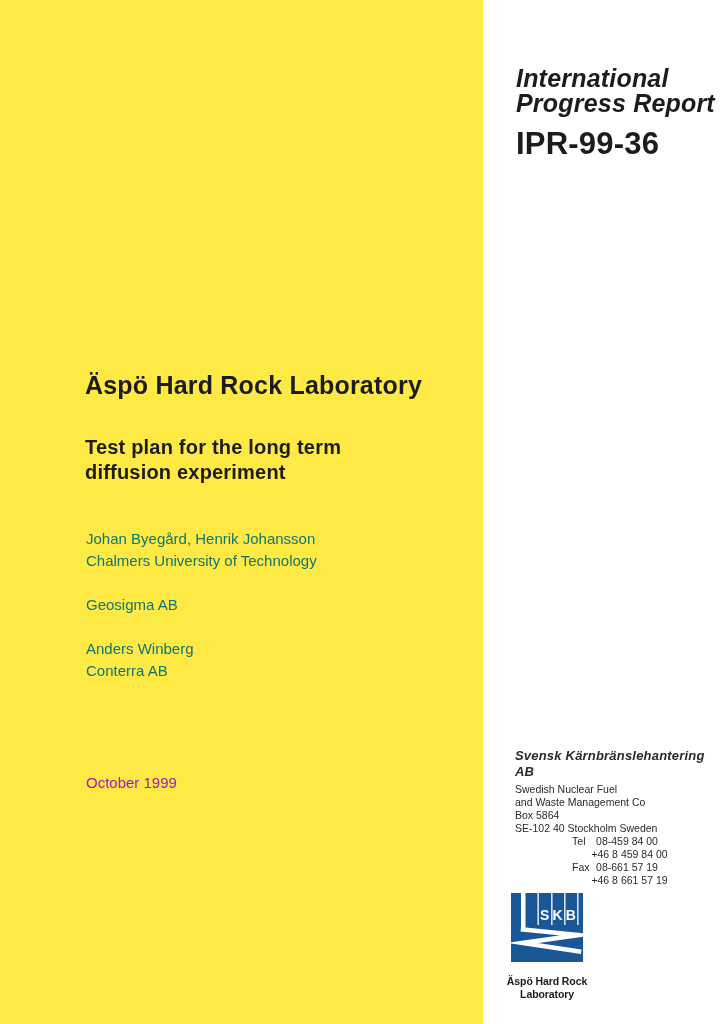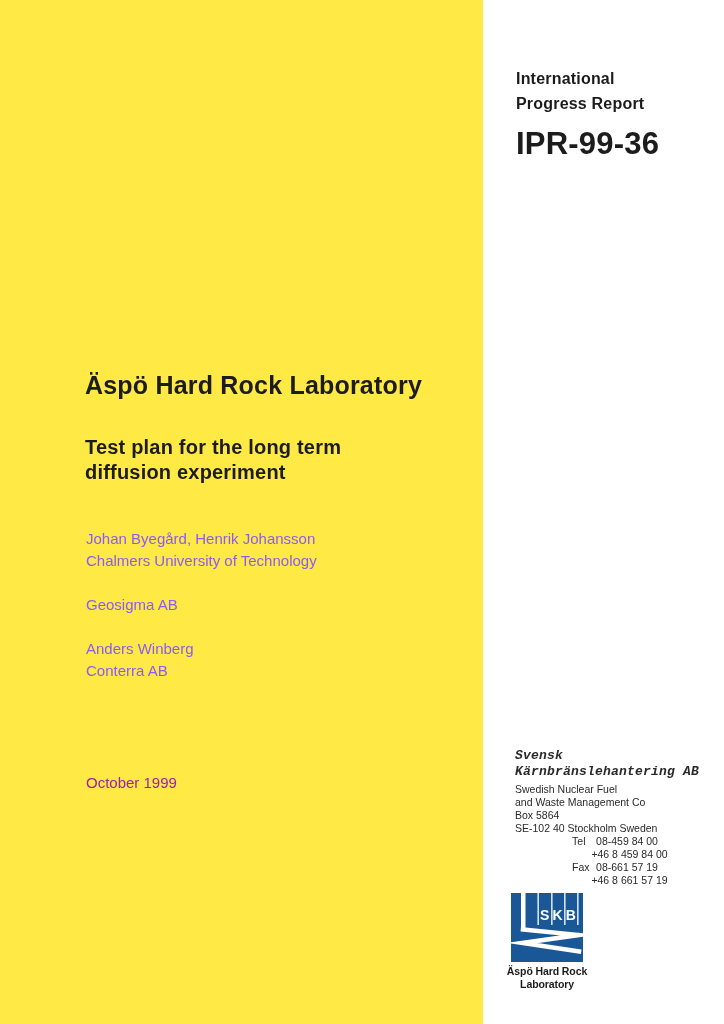--- a/index.html
+++ b/index.html
@@ -8,50 +8,50 @@
     position:relative; width:724px; height:1024px; margin:0 auto;
     background:#ffffff; overflow:hidden;
     font-family:"Liberation Sans", sans-serif;
   }
   .yellow-panel {
     position:absolute; left:0; top:0; width:483px; height:1024px;
     background:#FFE945;
   }
   
   .report-header { position:absolute; left:516px; top:66px; color:#1c1c1c; }
-  .report-type { font-size:16px; font-weight:bold; line-height:25px; letter-spacing:0.2px; }
+  .report-type { font-size:25px; font-weight:bold; line-height:25px; letter-spacing:0.2px;font-style:italic; }
   .report-number { font-size:31px; font-weight:bold; margin-top:10px; letter-spacing:0.2px; }
 
   
   .title-block { position:absolute; left:85px; top:369px; color:#1c1c1c; }
   .main-title { margin:0; font-size:25px; font-weight:bold; line-height:32px; letter-spacing:0.2px; }
   .subtitle { margin:34px 0 0 0; font-size:20px; font-weight:bold; line-height:25px; letter-spacing:0.2px; }
 
   
-  .authors { position:absolute; left:86px; top:528px; font-size:15px; line-height:22px; color:#8b5cf6; }
+  .authors { position:absolute; left:86px; top:528px; font-size:15px; line-height:22px; color:#0f766e; }
   .author-group { margin-bottom:22px; }
 
   .cover-date { position:absolute; left:86px; top:772px; font-size:15px; line-height:22px; color:#a21caf; }
 
   
   .publisher { position:absolute; left:515px; top:748px; width:200px; color:#2a2a2a; }
   .company {
-    font-family:Liberation Mono, monospace; font-style:italic; font-weight:bold;
+    font-family:Liberation Sans, sans-serif; font-style:italic; font-weight:bold;
     font-size:13px; line-height:16px; margin-bottom:3px; letter-spacing:0.2px;
   }
   .addr-line, .phone-row { font-size:10.5px; line-height:13px; }
   .phone-row { display:flex;justify-content:center; }
   .phone-label { width:24px; flex:0 0 24px; }
   .phone-value.indent { padding-left:5px; }
 
   
   .logo-block { position:absolute; left:511px; top:893px; width:92px; }
   .logo-svg { display:block; }
   .logo-caption {
-    width:140px; margin:3px 0 0 -34px; text-align:center;
+    width:140px; margin:13px 0 0 -34px; text-align:center;
     font-size:10.5px; font-weight:bold; line-height:12.5px; color:#1c1c1c;
     letter-spacing:-0.1px;
   }
 </style>
 </head>
 <body>
 
 <div class="page">
 
   <div class="yellow-panel"></div>

